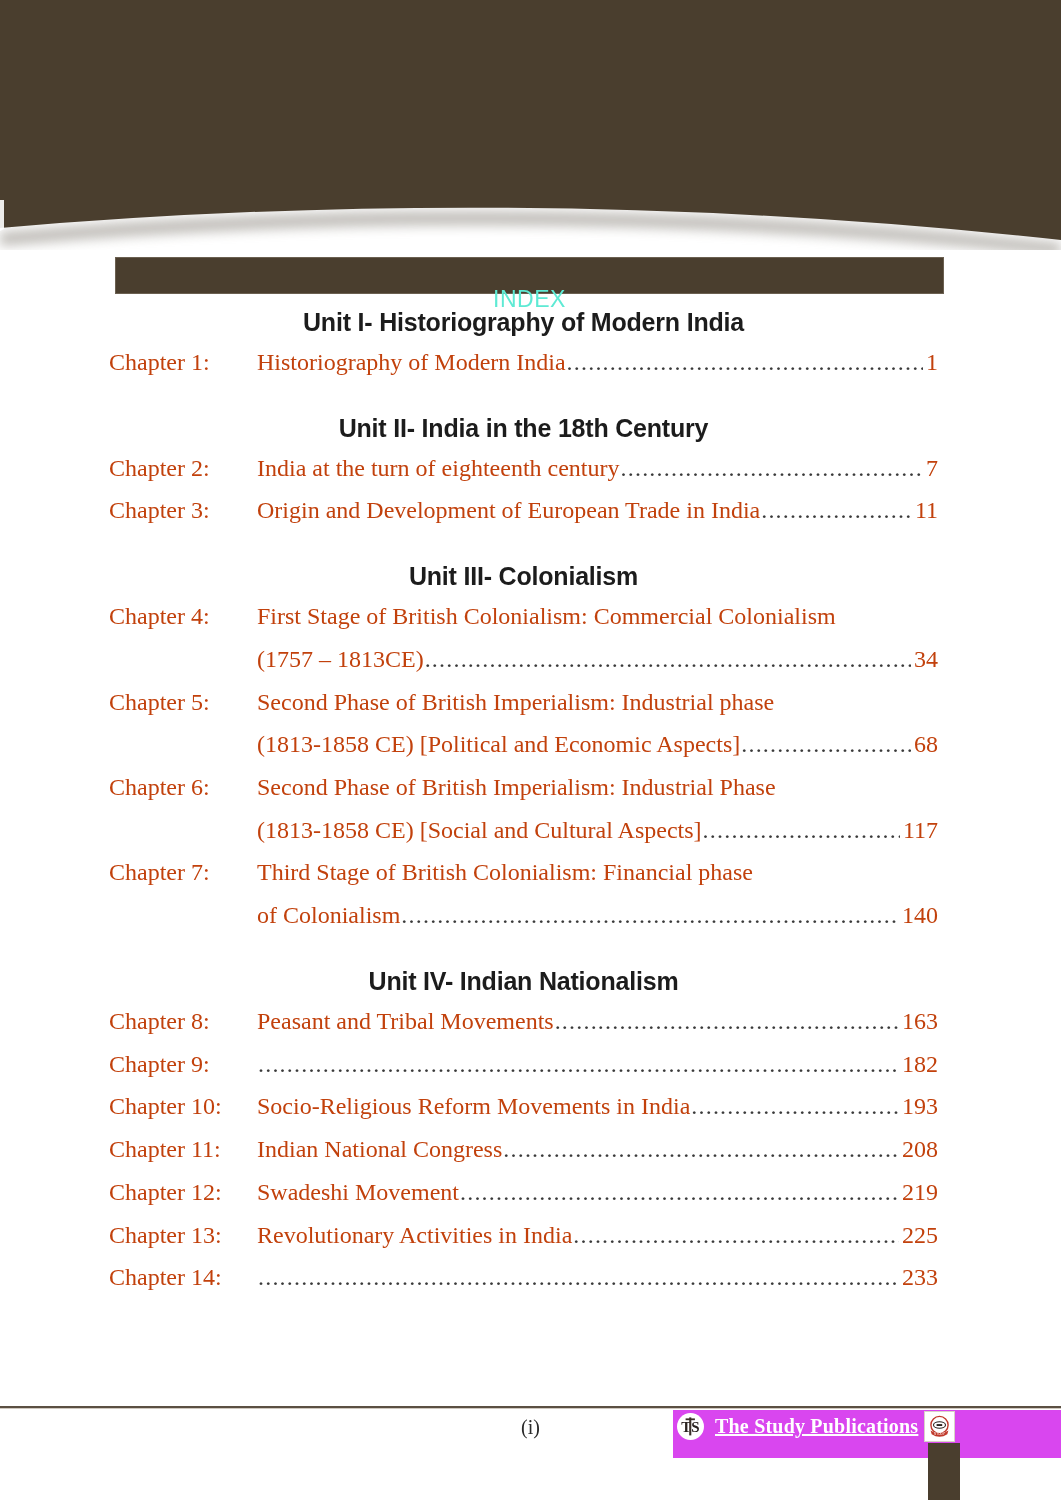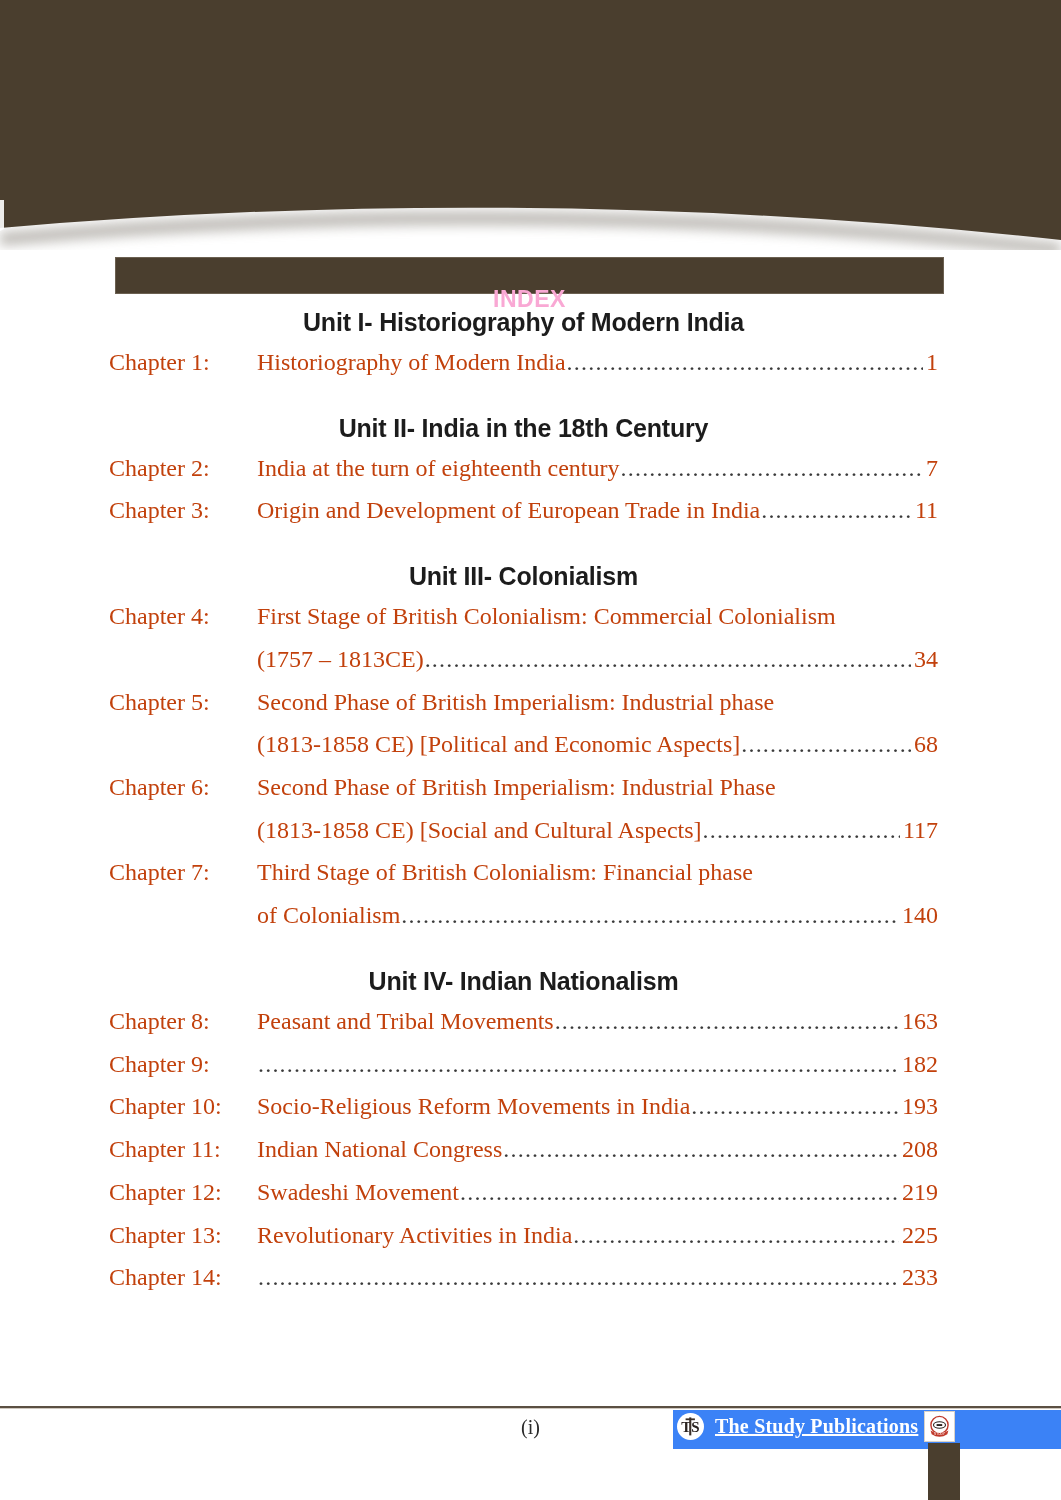--- a/index.html
+++ b/index.html
@@ -35,23 +35,23 @@
     top: 257px;
     width: 829px;
     height: 37px;
     background: #4a3e2e;
     border: 1px solid #6b6051;
     display: flex;
     align-items: center;
     justify-content: center;
   }
   .index-bar-text {
-    color: #f9a8d4;
+    color: #5eead4;
     font-family: "Liberation Sans", sans-serif;
-    font-weight: bold;
+    font-weight: normal;
     font-size: 23px;
     letter-spacing: 0.5px;
     line-height: 1;
     margin-top: 48px;
   }
 
   
   .content {
     position: absolute;
     left: 99px;
@@ -136,22 +136,22 @@
     font-size: 20px;
     color: #2a2a2a;
   }
   .page-number span { position: relative; left: 0px; }
 
   .pub-strip {
     position: absolute;
     left: 673px;
     top: 1410px;
     width: 388px;
-    height: 39px;
-    background: #3b82f6;
+    height: 48px;
+    background: #d946ef;
     display: flex;
     align-items: center;
   }
   .pub-logo-circle {
     position: absolute;
     left: 4px;
     top: 3px;
     width: 27px;
     height: 27px;
     border-radius: 50%;

